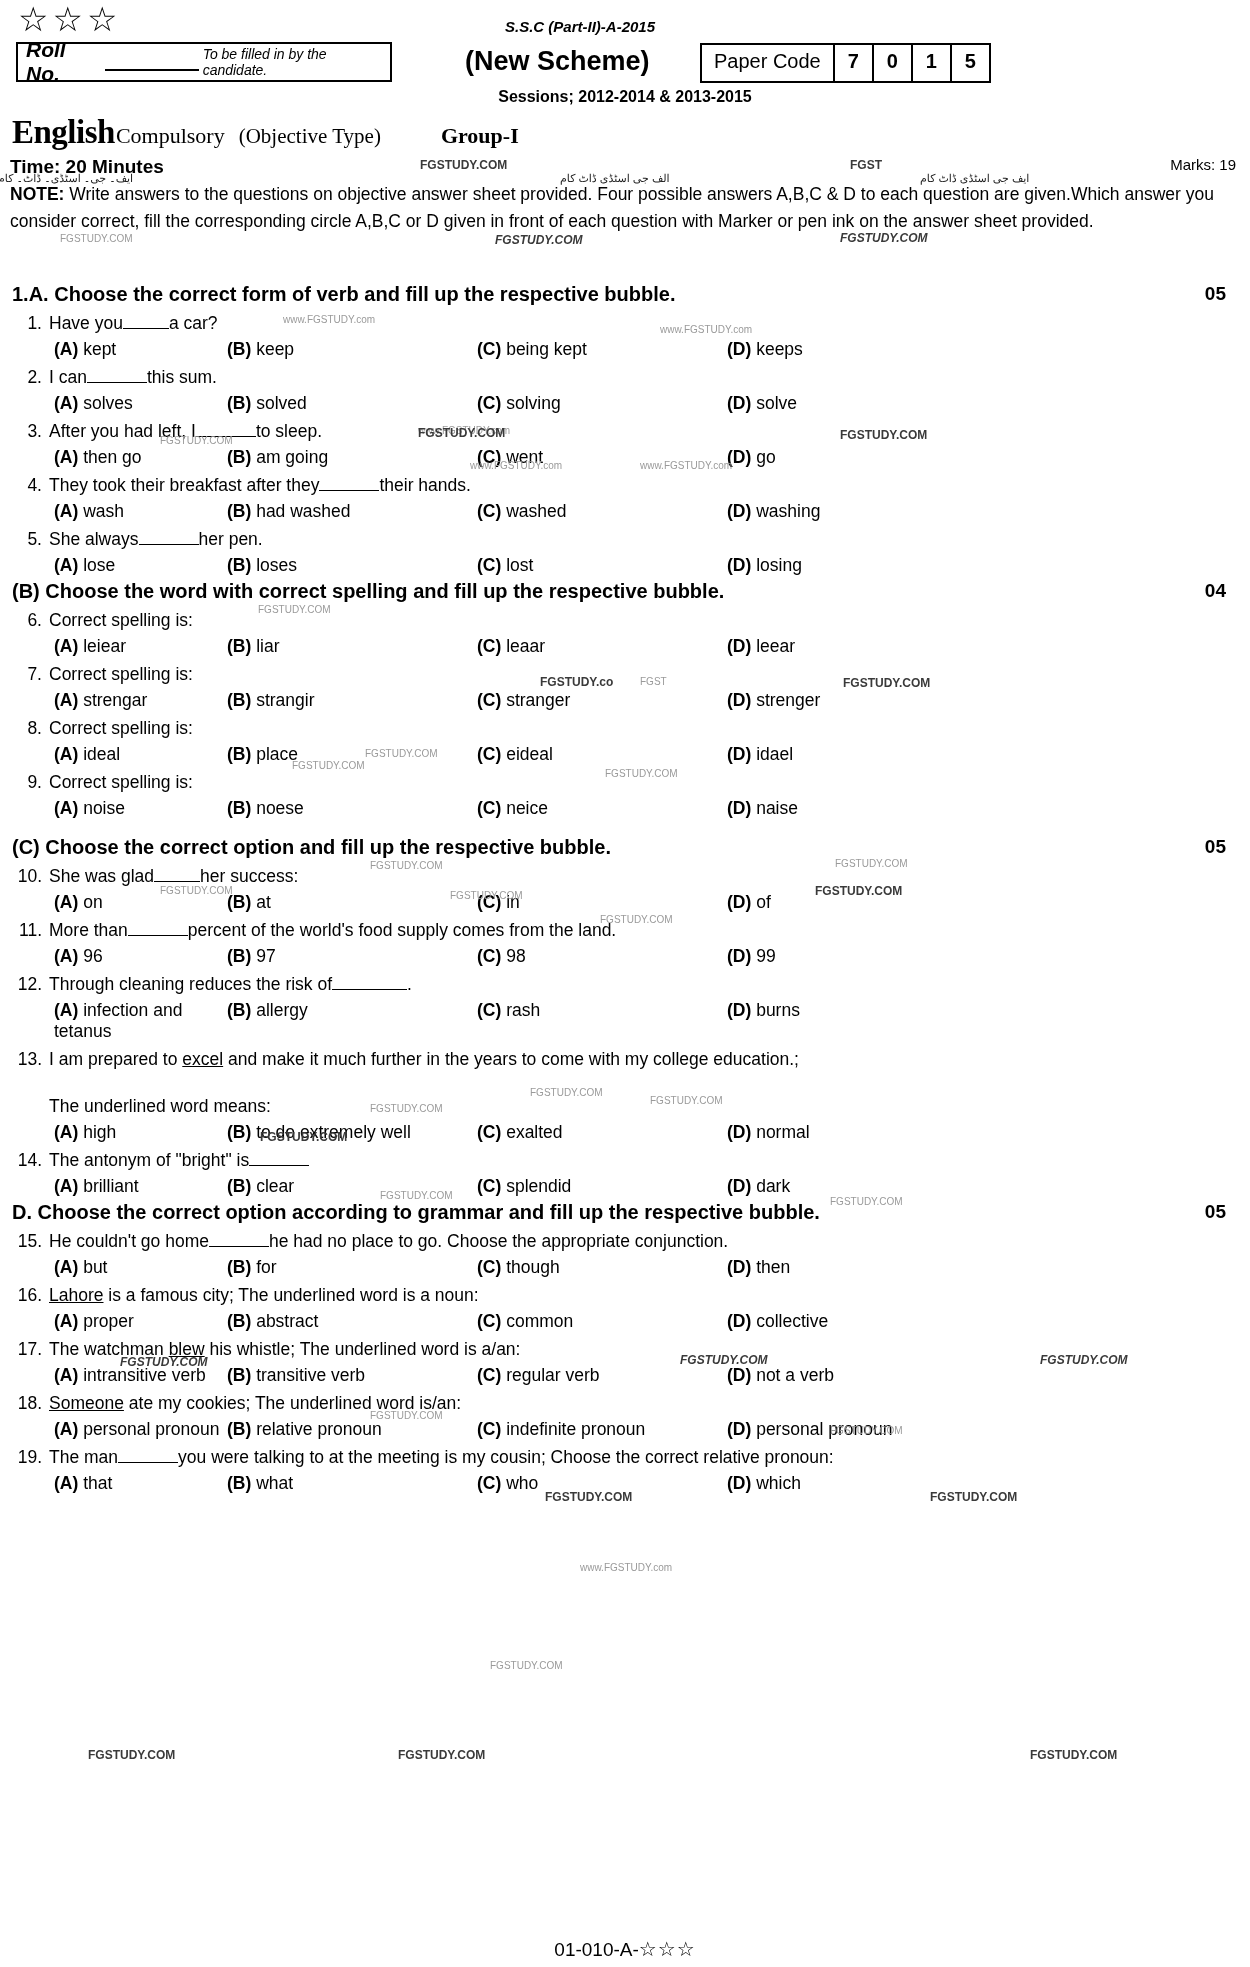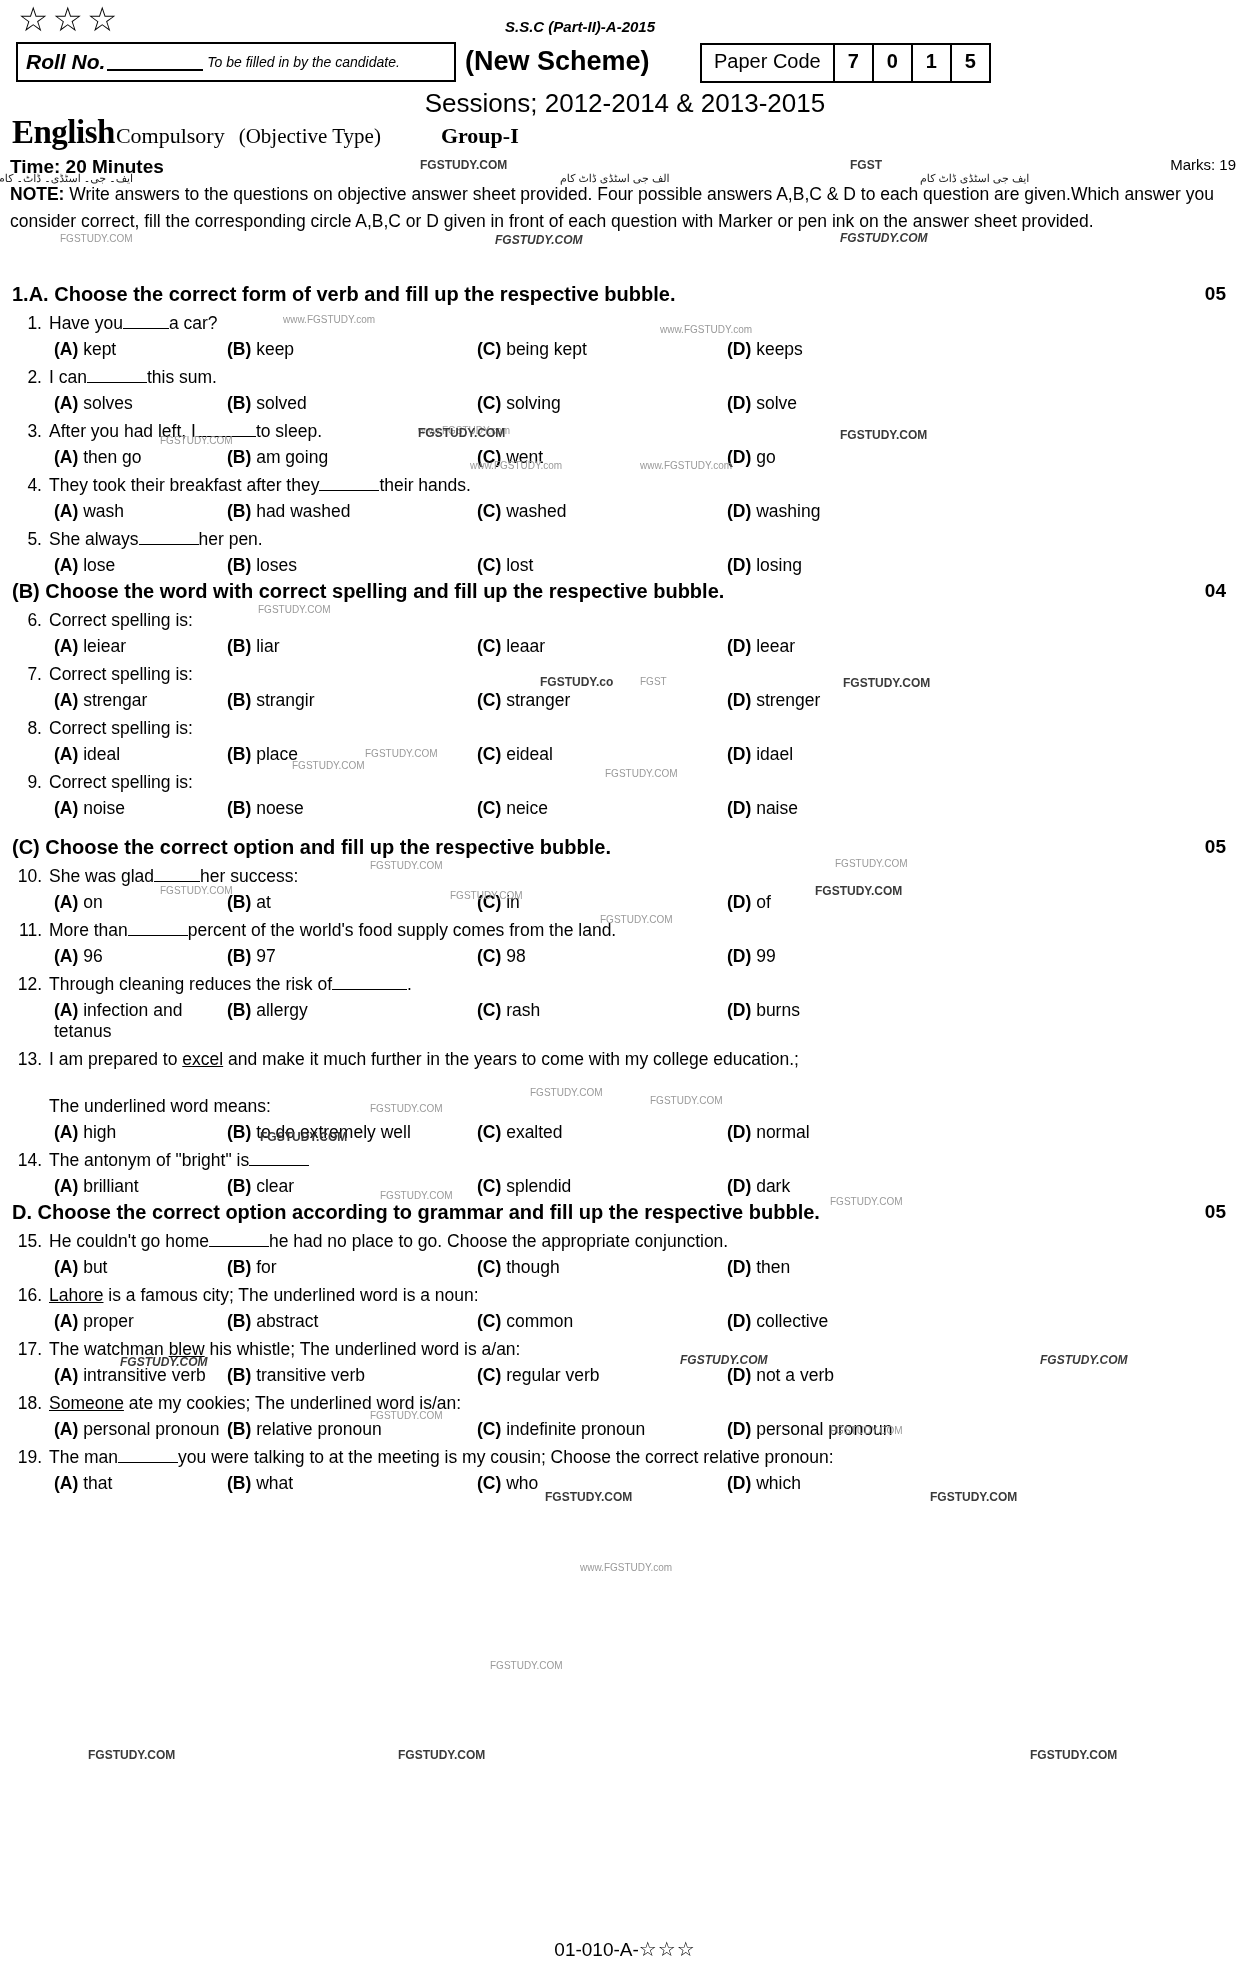--- a/index.html
+++ b/index.html
@@ -36,21 +36,21 @@
     left: 505px;
     top: 18px;
     font-style: italic;
     font-weight: bold;
     font-size: 15px;
   }
   .rollbox {
     position: absolute;
     left: 16px;
     top: 42px;
-    width: 440px;
+    width: 376px;
     height: 40px;
     border: 2px solid #000;
     box-sizing: border-box;
     display: flex;
     align-items: center;
     padding-left: 8px;
   }
   .roll-label {
     font-weight: bold;
     font-style: italic;
@@ -100,22 +100,22 @@
     border-right: 2px solid #000;
   }
   .papercode .pc-digit:last-child { border-right: none; }
 
   .sessions {
     position: absolute;
     left: 0;
     right: 0;
     top: 88px;
     text-align: center;
-    font-weight: normal;
-    font-size: 26px;
+    font-weight: bold;
+    font-size: 16px;
   }
   .titleline {
     position: absolute;
     left: 12px;
     top: 114px;
     display: flex;
     align-items: baseline;
     text-align: center;
   }
   .t-english {

